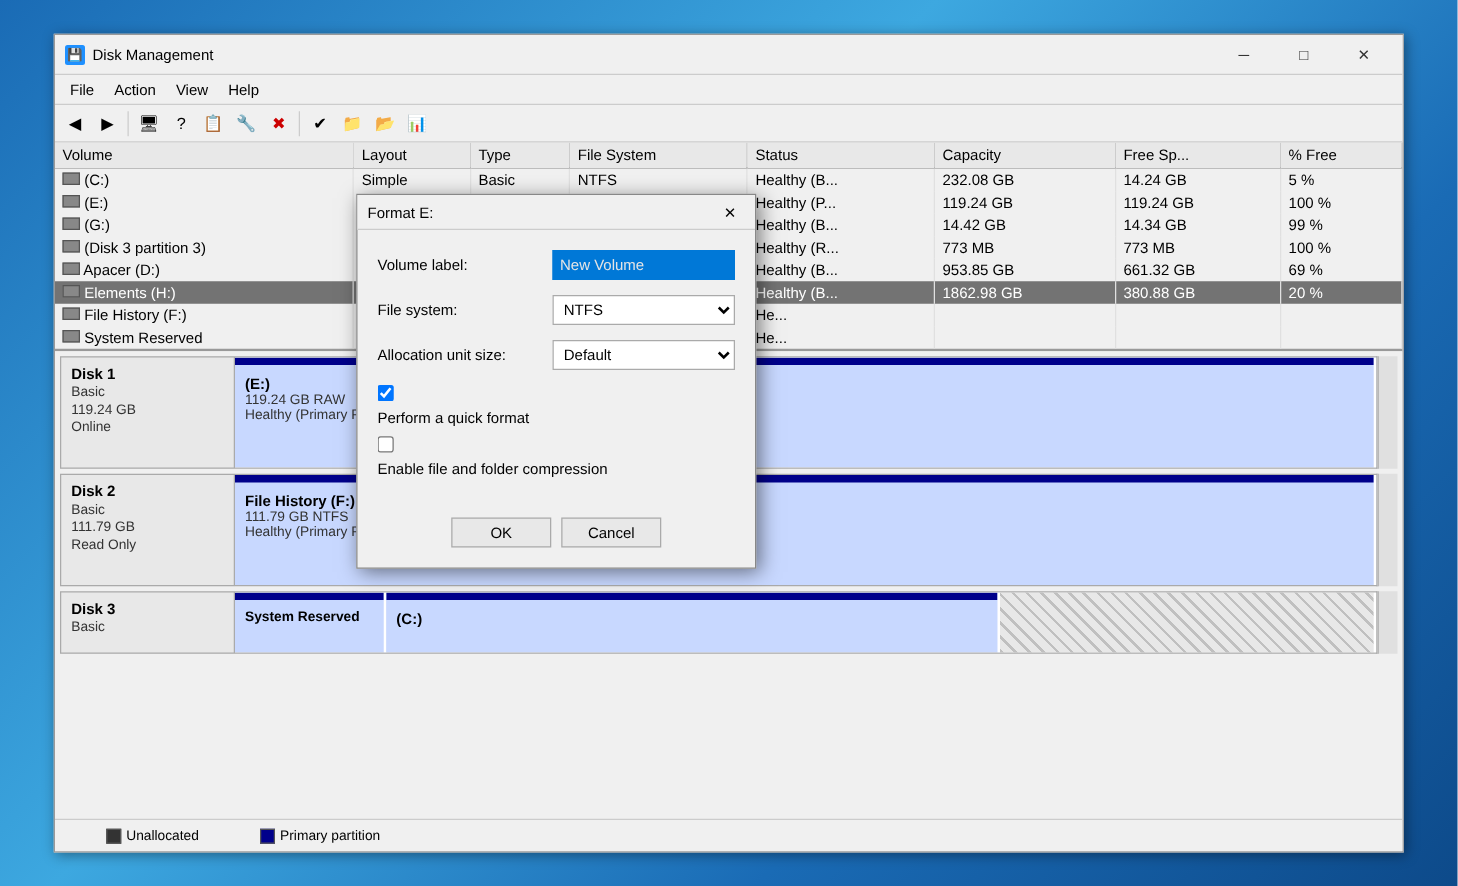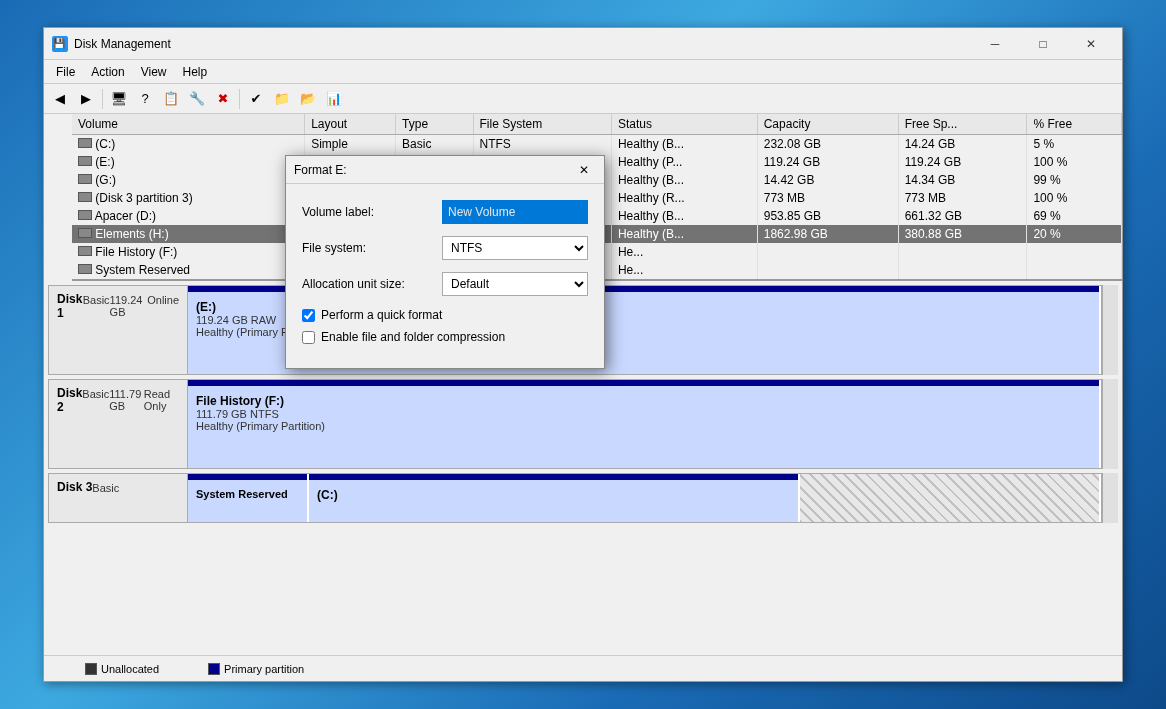--- a/index.html
+++ b/index.html
@@ -95,21 +95,20 @@
       display: flex;
       flex-direction: column;
       overflow: hidden;
     }
     
     .disk-table {
       flex: 0 0 auto;
       border-bottom: 2px solid #999;
       overflow-y: auto;
       max-height: 250px;
-      margin-left: 28px;
     }
     table {
       width: 100%;
       border-collapse: collapse;
       font-size: 12px;
     }
     table th {
       background: #e8e8e8;
       border-right: 1px solid #ccc;
       border-bottom: 1px solid #aaa;
@@ -143,21 +142,21 @@
       margin-bottom: 4px;
       height: 90px;
     }
     .disk-label {
       width: 140px;
       min-width: 140px;
       background: #e8e8e8;
       border: 1px solid #aaa;
       padding: 6px 8px;
       display: flex;
-      flex-direction: row;
+      flex-direction: column;
       justify-content: flex-start;
     }
     .disk-label .disk-name { font-weight: bold; font-size: 12px; }
     .disk-label .disk-info { font-size: 11px; color: #333; margin-top: 2px; }
     .disk-partition-area {
       flex: 1;
       display: flex;
       border: 1px solid #aaa;
       border-left: none;
       overflow: hidden;
@@ -292,24 +291,25 @@
       width: 100%;
       height: 24px;
       border: 1px solid #aaa;
       font-size: 12px;
       background: white;
       cursor: pointer;
       padding: 0 4px;
     }
     .checkbox-row {
       display: flex;
-      align-items: flex-end;
+      align-items: flex-start;
       gap: 6px;
       margin-bottom: 8px;
       font-size: 12px;
+      flex-direction: column;
     }
     .checkbox-row input[type="checkbox"] {
       cursor: pointer;
     }
     .modal-footer {
       display: flex;
       justify-content: center;
       gap: 8px;
       padding: 8px 16px 16px;
     }
@@ -577,14 +577,18 @@
         <input type="checkbox" id="quick-format" checked="" style="">
         <label for="quick-format">Perform a quick format</label>
       </div>
 
       <div class="checkbox-row">
         <input type="checkbox" id="compress" style="">
         <label for="compress">Enable file and folder compression</label>
       </div>
 
     </div>
+    <div class="modal-footer">
+      <button class="modal-btn primary">OK</button>
+      <button class="modal-btn">Cancel</button>
+    </div>
   </div>
 </div>
 
 </body></html>

